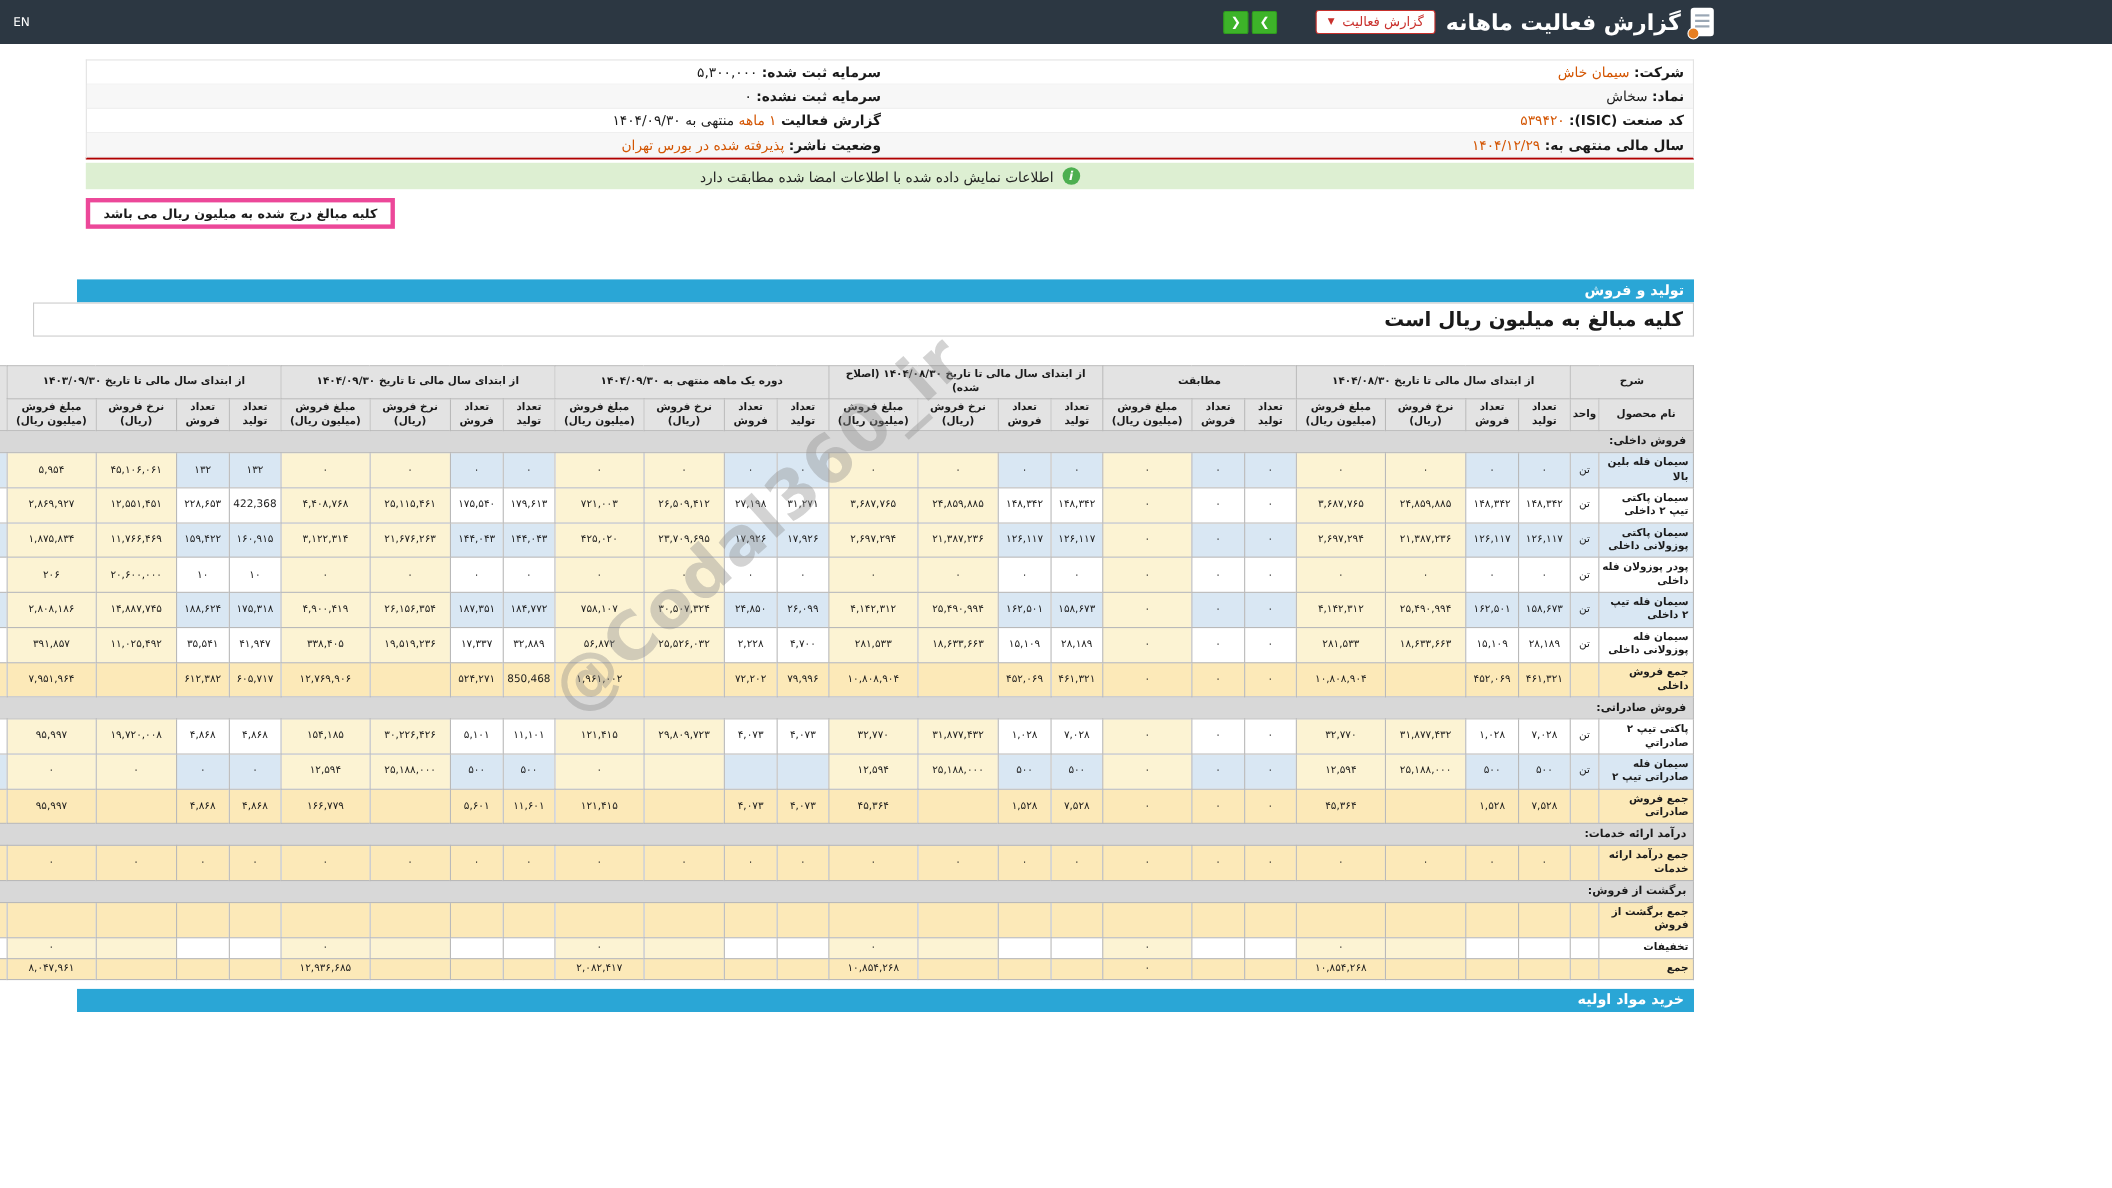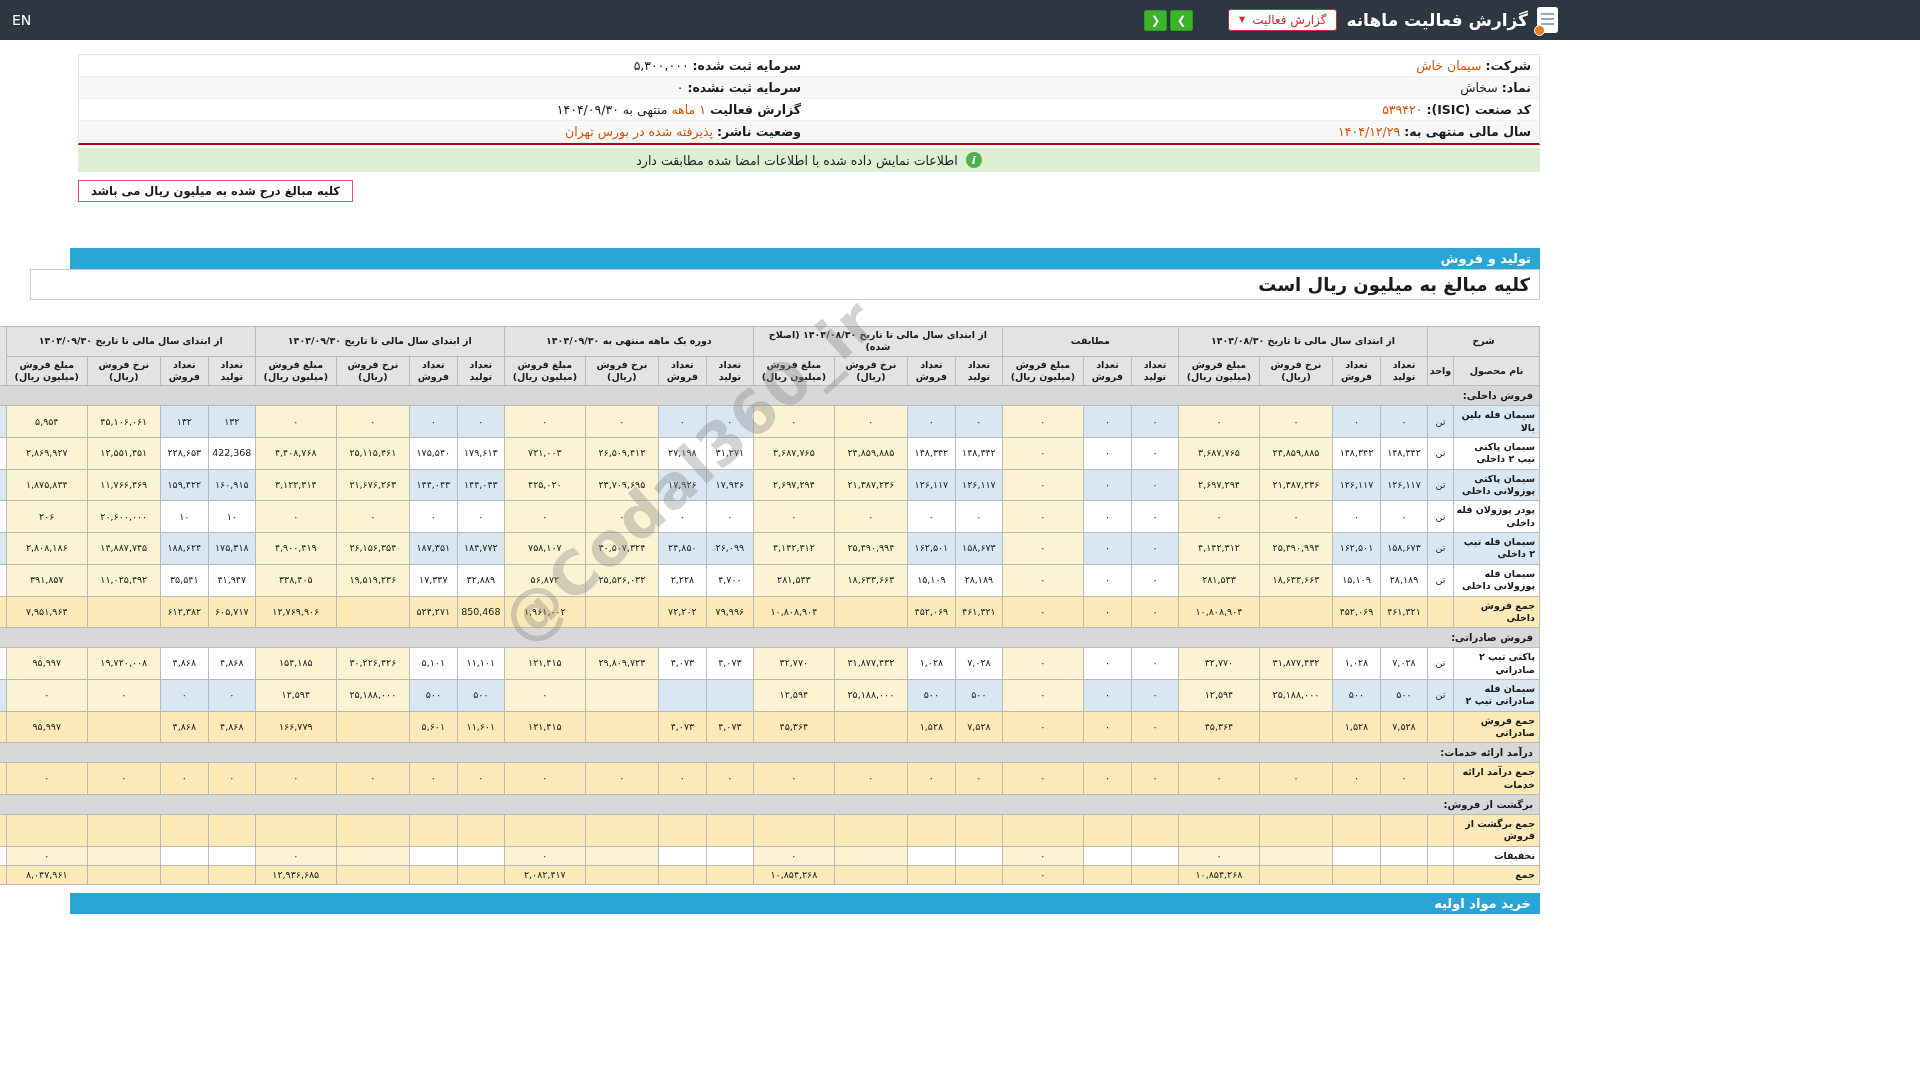--- a/index.html
+++ b/index.html
@@ -12,45 +12,45 @@
   body{margin:0;width:1920px;height:1080px;overflow:hidden;background:#fff;
        font-family:"DejaVu Sans",sans-serif;color:#1a1a1a;}
   .topbar{width:100%;height:40px;background:var(--topbar_bg);}
   .topbar-inner{width:1570px;height:100%;display:flex;align-items: center;direction:rtl;
        padding:0 12px;gap:9px;}
   .report-icon{width:21px;height:26px;background:#fff;border-radius:3px;position:relative;flex:none;}
   .report-icon::before{content:"";position:absolute;left:4px;right:4px;top:6px;height:2px;
        background:#9aa7b5;box-shadow:0 5px 0 #9aa7b5,0 10px 0 #9aa7b5;}
   .report-icon::after{content:"";position:absolute;width:9px;height:9px;border-radius:50%;
        background:#e67e22;bottom:-3px;left:-3px;border:1px solid #fff;}
-  .page-title{color:#fff;font-size:17px;font-weight:bold;white-space:nowrap;}
+  .page-title{color:#fff;font-size:20px;font-weight:bold;white-space:nowrap;}
   .report-dropdown{background:#fff;color:var(--accent_red);border:1px solid var(--accent_red);
        border-radius:3px;font-size:12px;padding:3px 10px;display:flex;align-items:center;gap:7px;
        font-family:inherit;cursor:pointer;}
   .caret{font-size:8px;line-height:1;}
   .navs{display:flex;gap:3px;margin-right:26px;direction:rtl;}
   .nav-btn{width:23px;height:21px;background:var(--green_btn);border:1px solid #2f9b1e;
        border-radius:2px;color:#fff;font-size:11px;font-weight:bold;display:flex;align-items:center;
        justify-content:center;padding:0;cursor:pointer;font-family:inherit;}
   .spacer{flex:1;}
-  .lang{color:#fff;font-size:14px;text-decoration:none;cursor:pointer;}
+  .lang{color:#fff;font-size:11px;text-decoration:none;cursor:pointer;}
   .page{width:1570px;direction:rtl;}
   .upper{margin:14px 30px 0 78px;}
   .info{border:1px solid #e3e3e3;border-bottom:2px solid var(--red_line);font-size:12.5px;}
   .info-row{display:flex;border-bottom:1px solid #efefef;}
   .info-row:nth-child(even){background:#f7f7f7;}
   .info-cell{flex:1;padding:3px 8px;white-space:nowrap;}
   .lbl{font-weight:bold;}
   .hl,.v-orange{color:var(--accent_orange);margin-top:45px;}
   .banner{background:var(--banner_bg);margin-top:3px;padding:4px 6px;display:flex;
        justify-content:center;align-items:center;gap:8px;font-size:12.5px;color:#222;}
   .info-icon{width:16px;height:16px;border-radius:50%;background:#4caf50;color:#fff;font-size:11px;
        font-weight:bold;font-style:italic;display:flex;align-items:center;justify-content:center;flex:none;}
   .note-wrap{direction:ltr;margin-top:8px;}
-  .note-box{display:inline-block;direction:rtl;border:1px solid #ec4899;background:#fff;
+  .note-box{display:inline-block;direction:rtl;border:4px solid #ec4899;background:#fff;
        padding:3px 12px;font-size:11.5px;font-weight:bold;}
   .main{margin:46px 30px 0;}
   .blue-bar{background:var(--blue_bar);color:#fff;font-weight:bold;font-size:13px;padding:3px 9px;margin-left:40px;}
   .subtitle{border:1px solid #ccc;font-weight:bold;font-size:18px;padding:4px 9px;background:#fff;}
   .table-wrap{margin-top:26px;position:relative;}
   table{border-collapse:collapse;width:1510px;table-layout:fixed;direction:rtl;}
   th,td{border:1px solid var(--border);font-size:9.5px;padding:3px 2px;text-align:center;overflow:hidden;}
   th{background:var(--th_bg);font-weight:bold;padding:2px 1px;line-height:1.3;}
   td{line-height:1.3;}
   td.name{text-align:right;font-weight:bold;padding-right:4px;}

